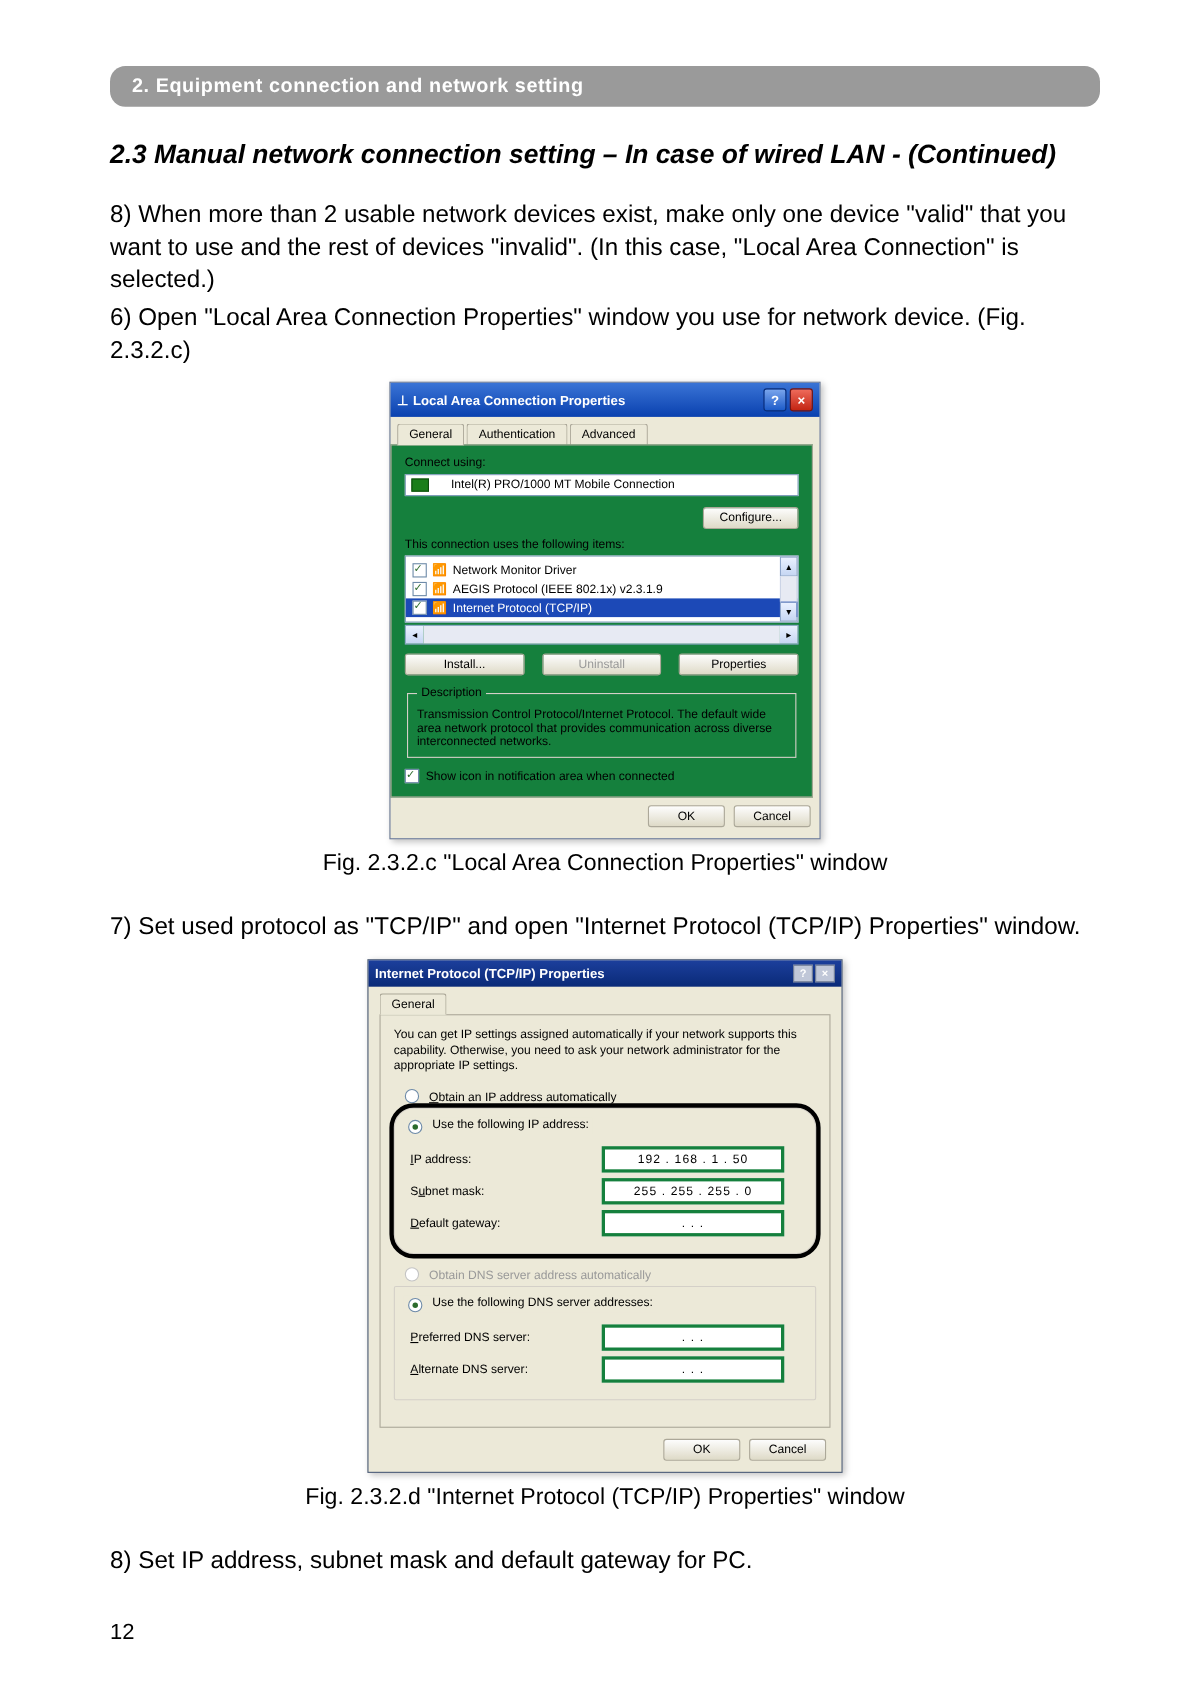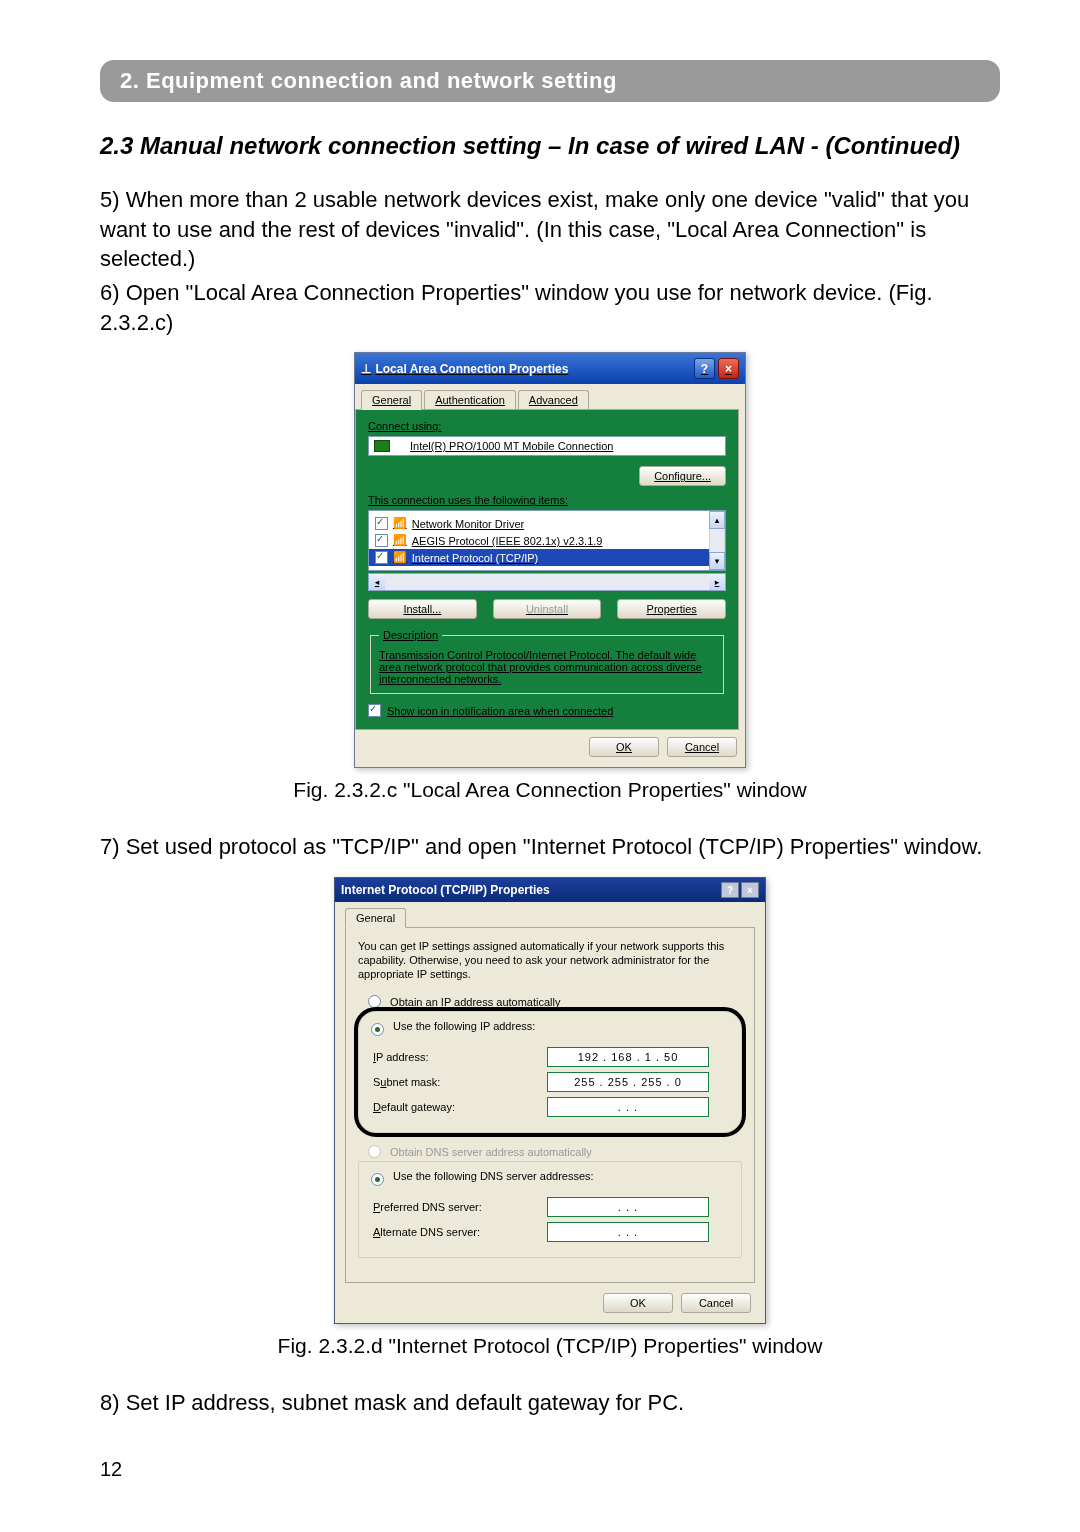--- a/index.html
+++ b/index.html
@@ -10,21 +10,21 @@
     width: 1080px;
     color: #000;
   }
   .page {
     padding: 60px 80px 40px 100px;
   }
   .breadcrumb {
     background: #9a9a9a;
     color: #fff;
     font-weight: bold;
-    font-size: 22px;
+    font-size: 18px;
     padding: 8px 20px;
     border-radius: 14px;
     margin-bottom: 30px;
     letter-spacing: 0.5px;
   }
   .section-title {
     font-style: italic;
     font-weight: bold;
     font-size: 24px;
     margin: 20px 0 25px 0;
@@ -46,21 +46,20 @@
   }
 
   
   .xp-dialog {
     width: 390px;
     background: #ece9d8;
     border: 1px solid #6b7a9b;
     box-shadow: 2px 2px 6px rgba(0,0,0,.25);
     font-size: 11px;
     font-family: Tahoma, Arial, sans-serif;
-    text-decoration: underline;
   }
   .xp-titlebar {
     background: linear-gradient(180deg,#3a74d6 0,#0a41af 100%);
     color: #fff;
     font-weight: bold;
     padding: 5px 6px;
     display: flex;
     align-items: center;
     justify-content: space-between;
     font-size: 12px;
@@ -164,35 +163,35 @@
   .radio { width:11px;height:11px;border:1px solid #6d8aa8;border-radius:50%;background:#fff;display:inline-flex;align-items:center;justify-content:center;margin-right:6px;vertical-align:-2px;}
   .radio.sel::after{content:"";width:5px;height:5px;border-radius:50%;background:#2c6b2c;}
   .radio.dis { border-color:#c4c4c4; }
   .radioline { margin:3px 0 3px 10px; }
   .radioline.dis{ color:#999; }
   .group { border:1px solid #d4d0c8; border-radius:2px; padding:8px 14px 10px 14px; margin:2px 0 12px 0; position:relative;}
   .group.highlight { outline:4px solid #000; border-radius:18px; }
   .frow { display:flex; align-items:center; margin:5px 0;gap:24px;}
   .flabel { width:150px; }
   .flabel .ul { text-decoration:underline; }
-  .ipbox { background:#fff; border:1px solid #15803d; width:160px; height:18px; display:flex;align-items:center;justify-content:center; font-size:11px; letter-spacing:1px;}
+  .ipbox { background:#fff; border:3px solid #15803d; width:160px; height:18px; display:flex;align-items:center;justify-content:center; font-size:11px; letter-spacing:1px;}
   .right2 { display:flex; justify-content:flex-end; margin-top:12px;}
   .bottom2 { display:flex; justify-content:flex-end; gap:8px; padding:10px 4px 0 0;}
   .pagenum { font-size:20px; margin-top:40px; }
 </style>
 </head>
 <body>
 
 <div class="page">
 
   <div class="breadcrumb">2. Equipment connection and network setting</div>
 
   <div class="section-title">2.3 Manual network connection setting – In case of wired LAN - (Continued)</div>
 
-  <p class="body-para">5) When more than 2 usable network devices exist, make only one device "valid" that you want to use and the rest of devices "invalid". (In this case, "Local Area Connection" is selected.)</p>
+  <p class="body-para">8) When more than 2 usable network devices exist, make only one device "valid" that you want to use and the rest of devices "invalid". (In this case, "Local Area Connection" is selected.)</p>
   <p class="body-para">6) Open "Local Area Connection Properties" window you use for network device. (Fig. 2.3.2.c)</p>
 
   <div class="figure-wrap">
     <div class="xp-dialog">
       <div class="xp-titlebar">
         <span><span style="margin-right:4px">⊥</span><span>Local Area Connection Properties</span></span>
         <span class="icons">
           <span class="win-btn">?</span>
           <span class="win-btn close-btn">×</span>
         </span>

